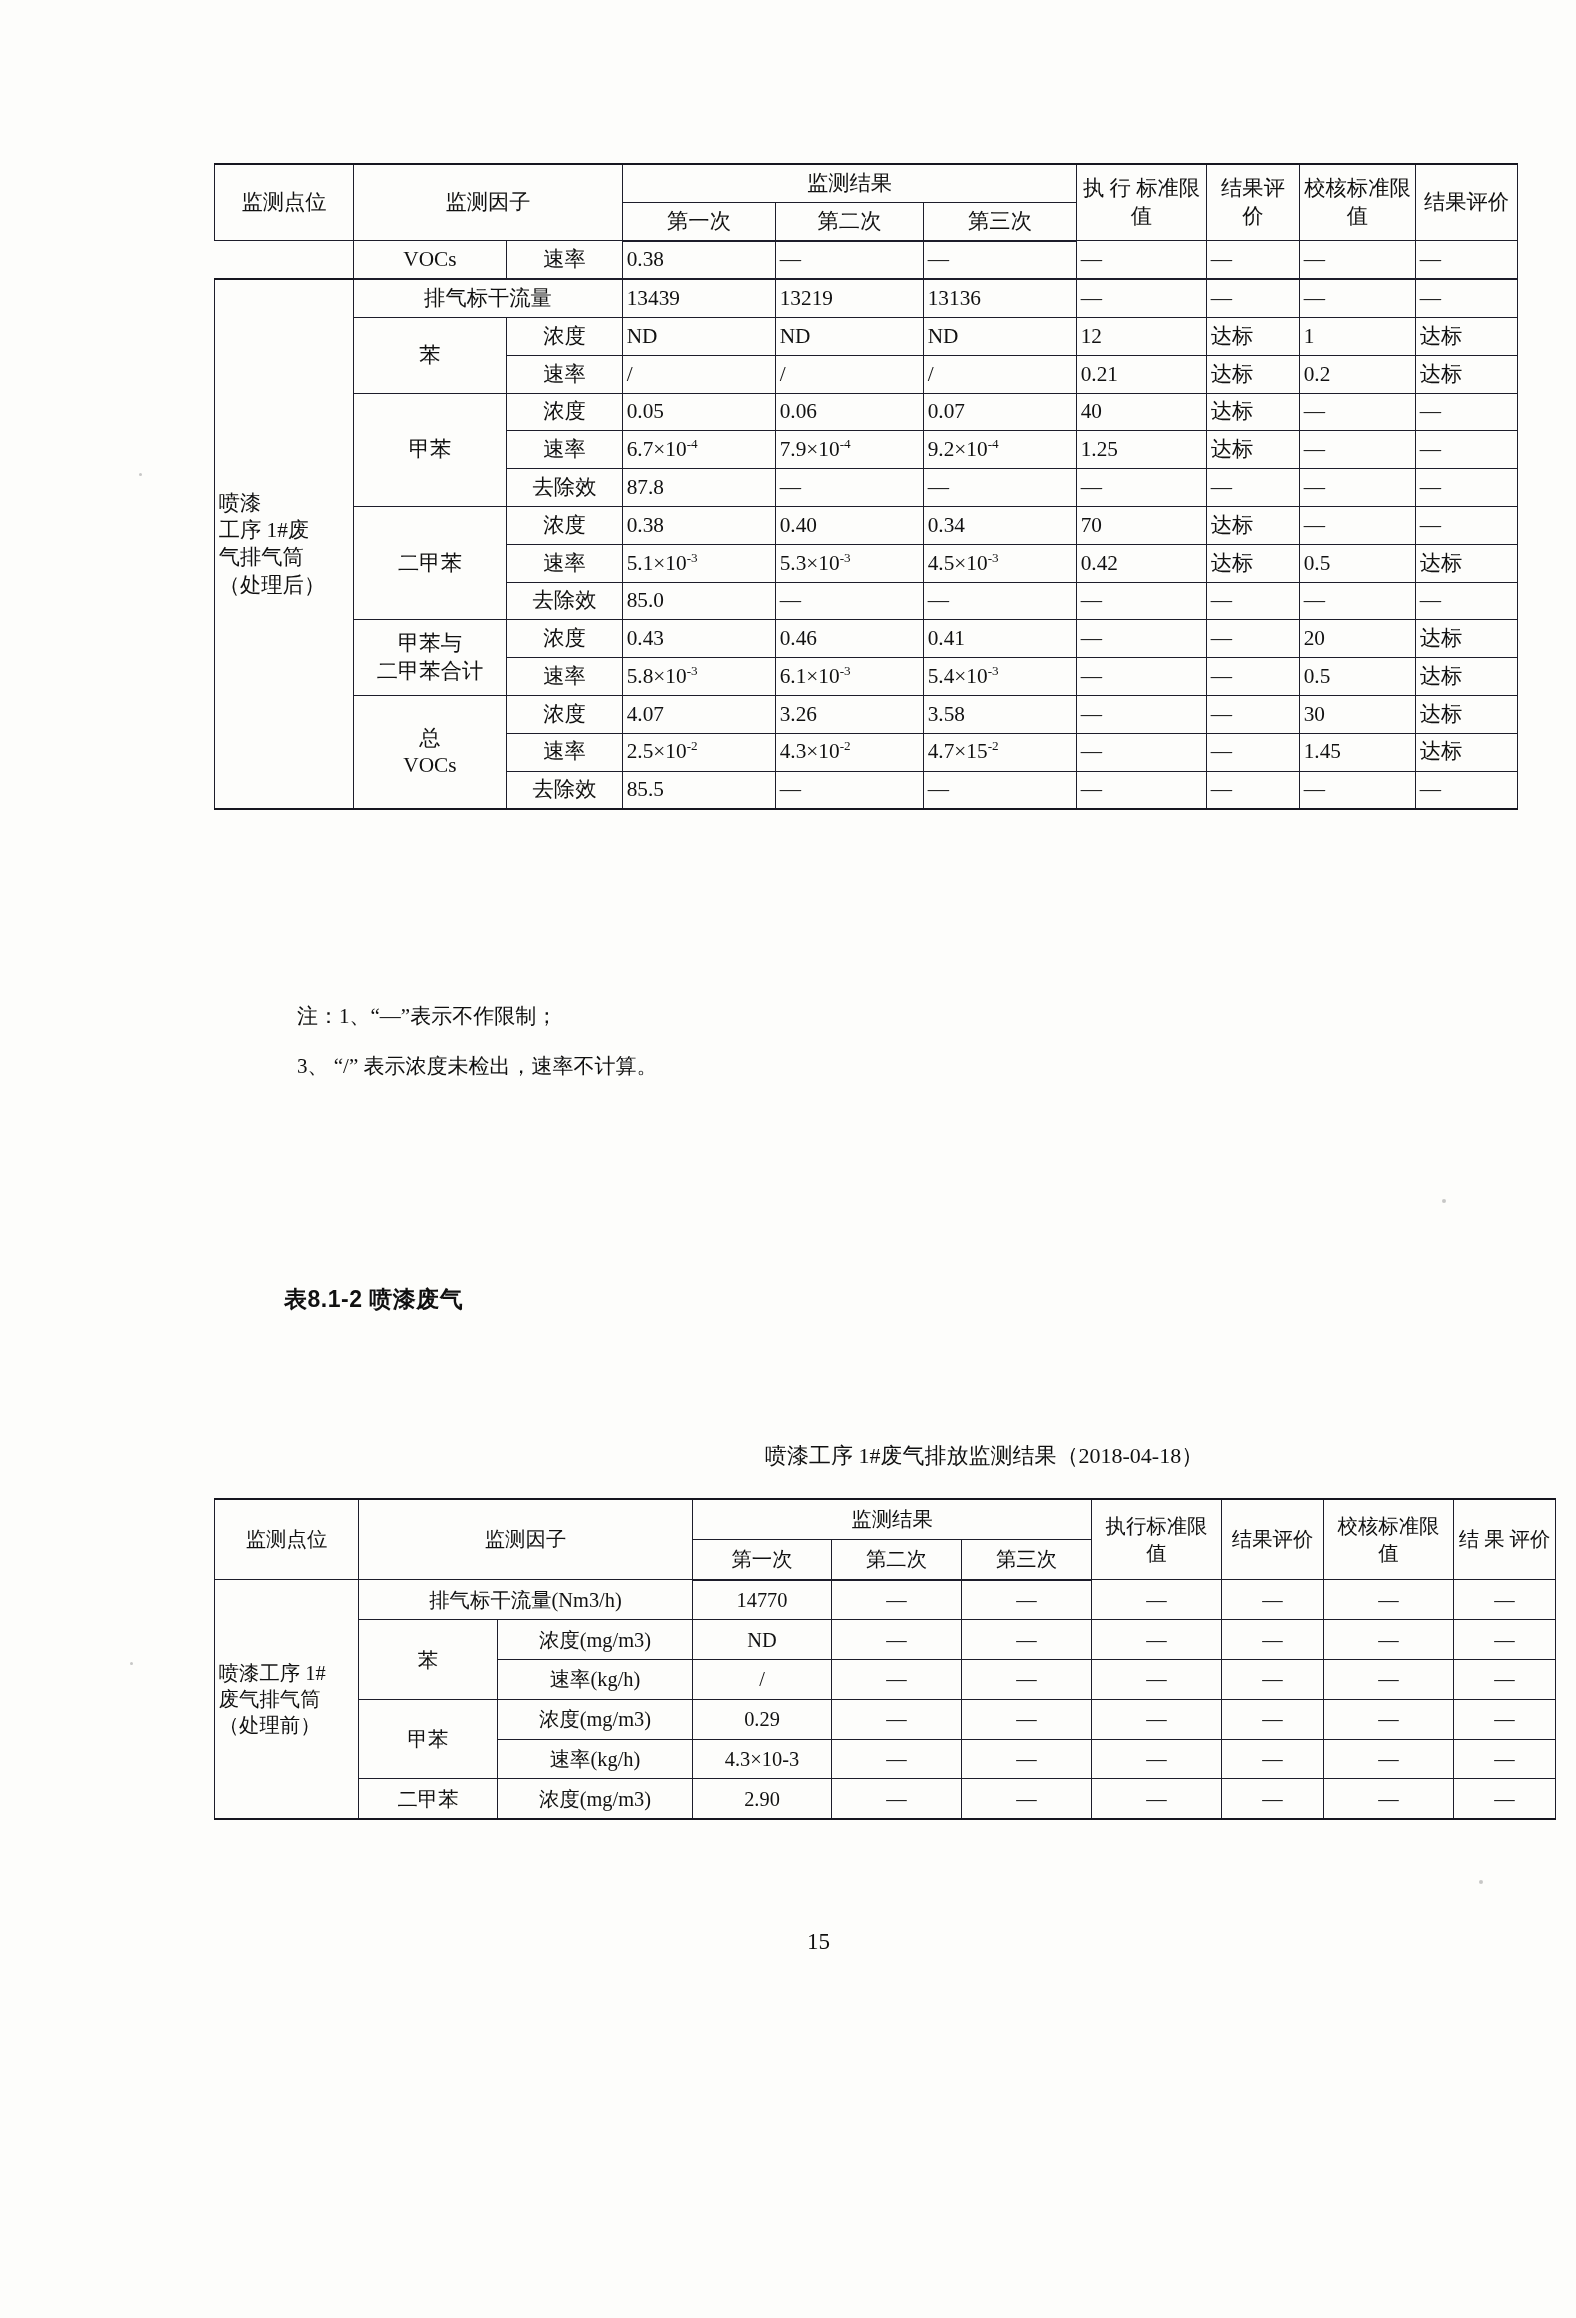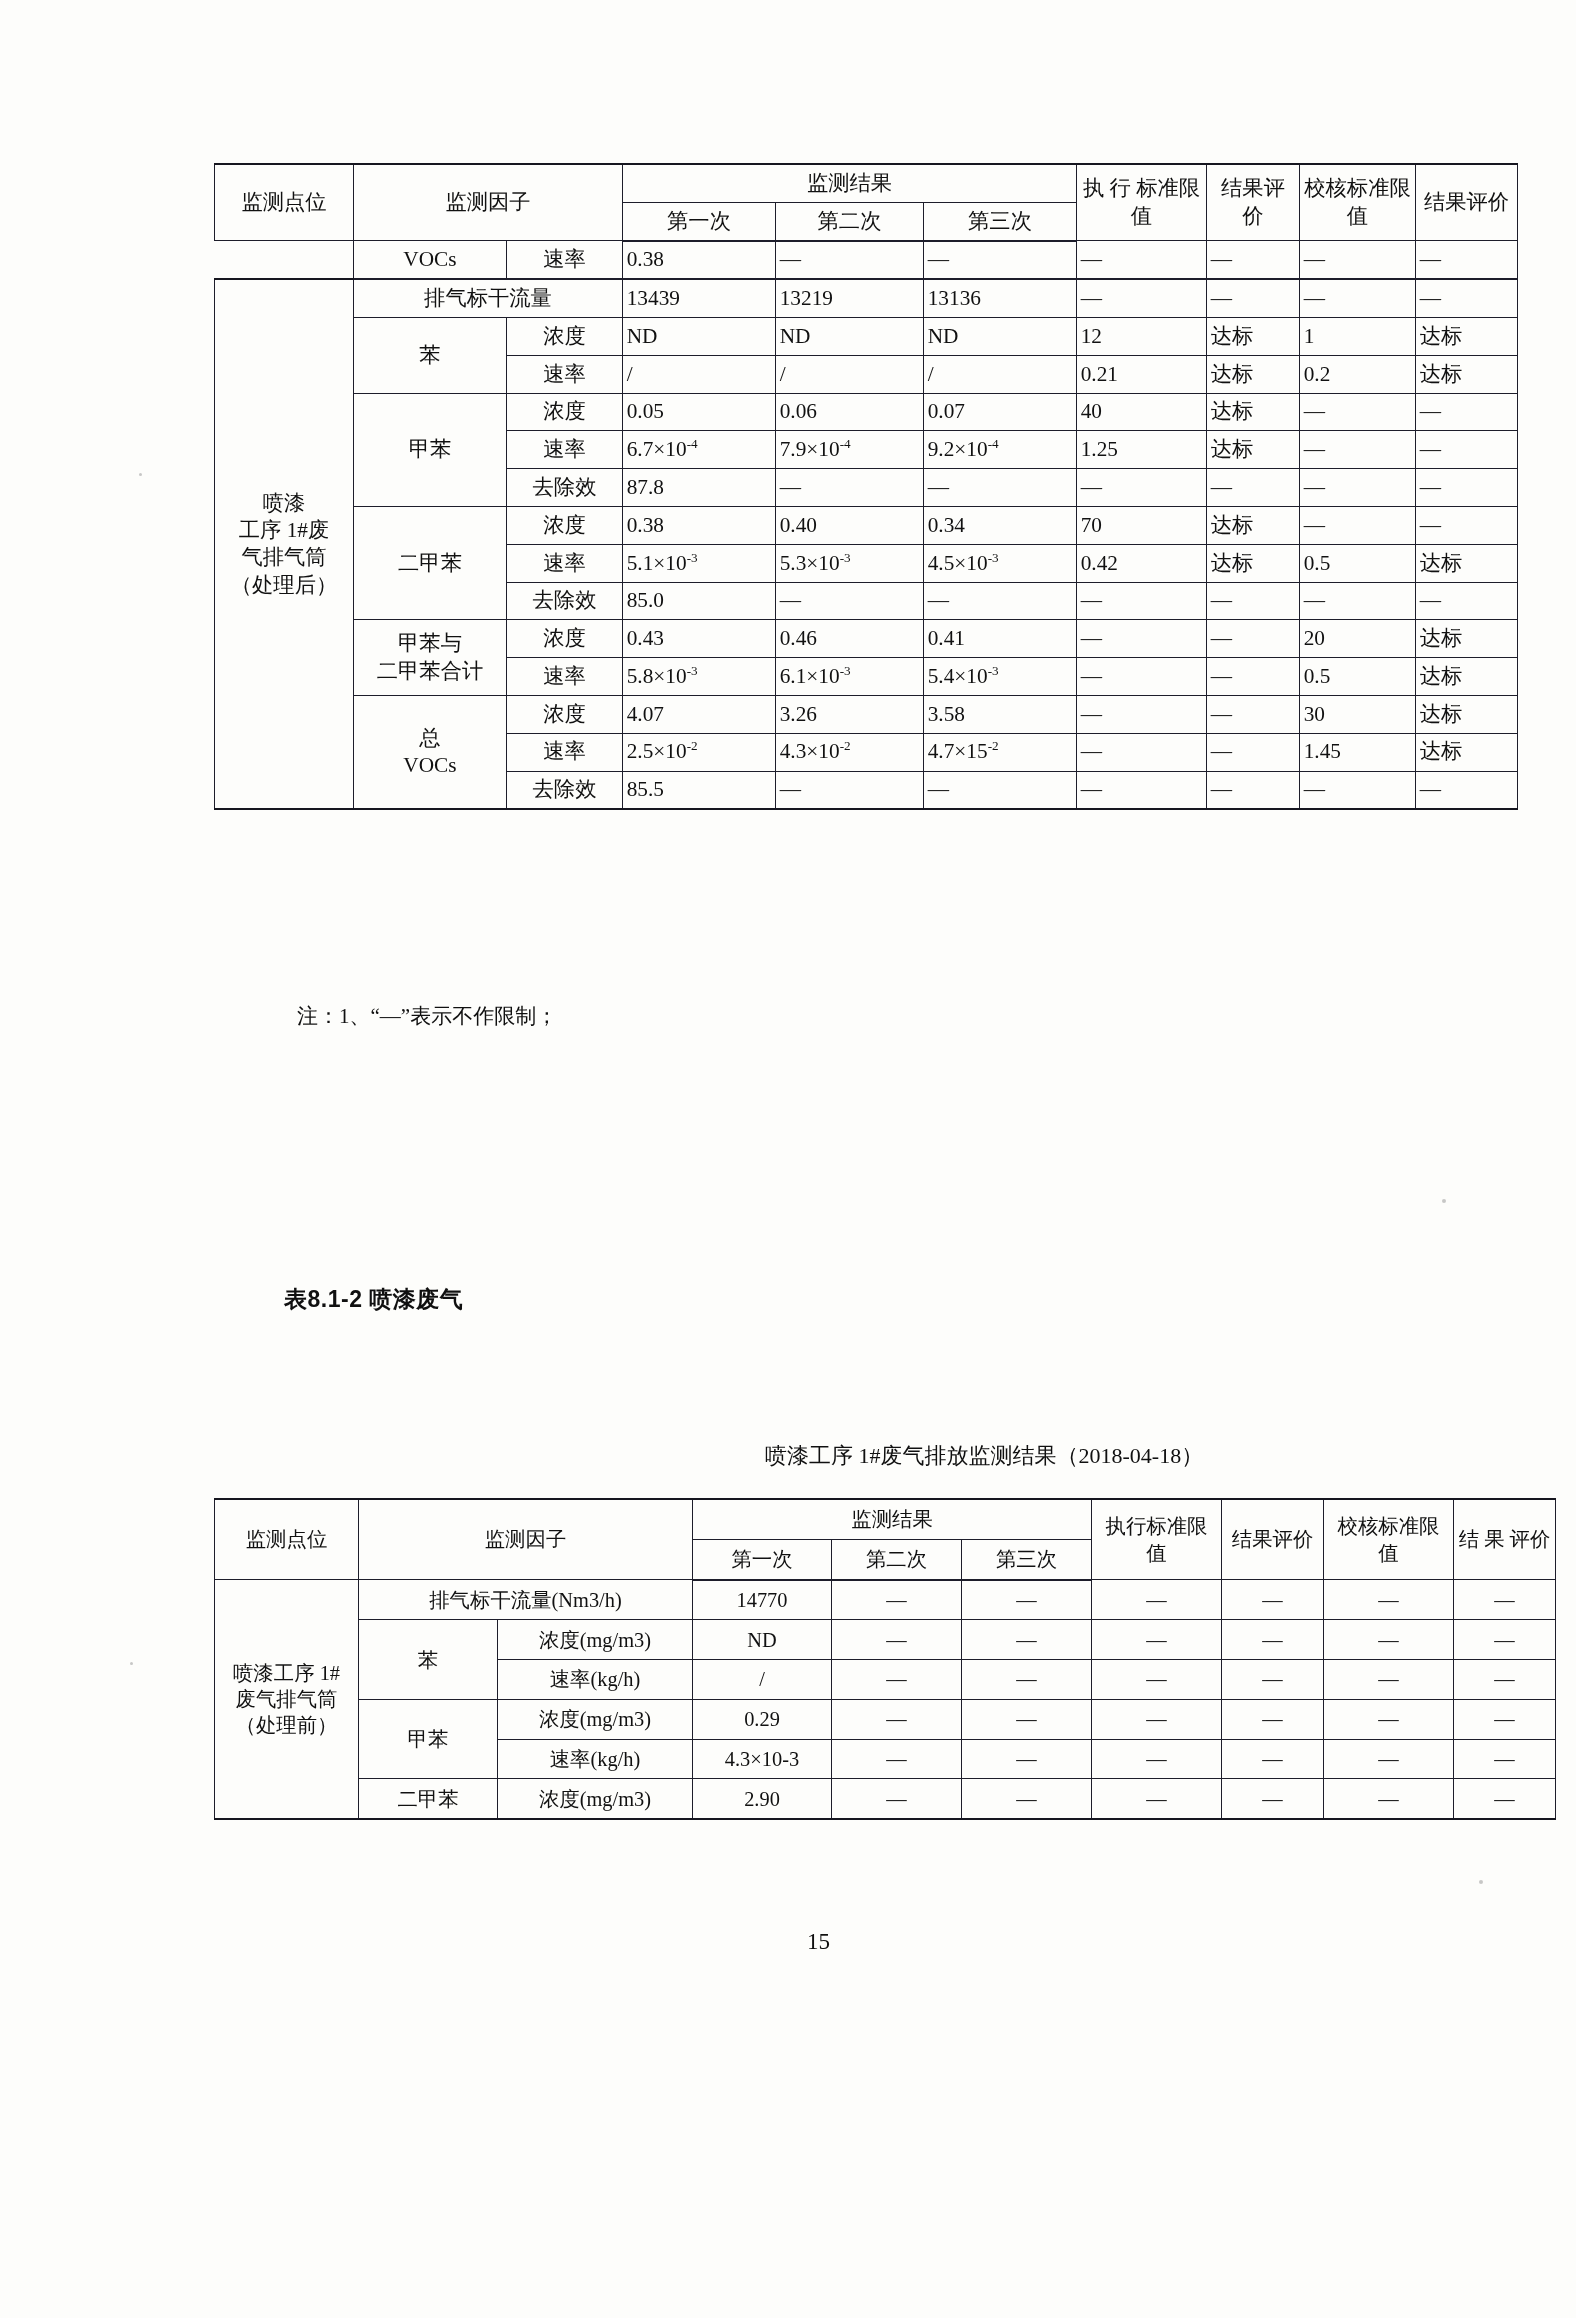--- a/index.html
+++ b/index.html
@@ -41,21 +41,21 @@
 
   
   #tbl1 { position:absolute; left:214px; top:163px; width:1272px; font-size:21.3px; }
   #tbl1 td { height:33px; }
 
   
   #tbl2 { position:absolute; left:214px; top:1498px; width:1272px; font-size:20.4px; }
   #tbl2 td { height:35px; }
 
   
-  .sidelab { line-height:1.75; text-align:center; }
+  .sidelab { line-height:1.75; text-align:left; }
 
   
   sup { font-size:0.62em; vertical-align:super; line-height:0; }
 
   
   .notes {
     position:absolute; left:297px; top:1006px;
     width:1067px;
     font-size:21px;
     line-height:1.0;
@@ -304,20 +304,21 @@
       <td class="lft">—</td>
       <td class="lft">—</td>
       <td class="lft">—</td>
       <td class="lft">—</td>
     </tr>
   </tbody>
     </table>
 
   <div class="notes">
     <p>注：1、“—”表示不作限制；</p>
+    <p>3、 “/” 表示浓度未检出，速率不计算。</p>
   </div>
 
   <div class="caption8">表8.1-2  喷漆废气</div>
 
   <div class="tbl2title">喷漆工序 1#废气排放监测结果（2018-04-18）</div>
 
   <table class="rep" id="tbl2">
     <colgroup>
       <col style="width:144px">
       <col style="width:139px">

